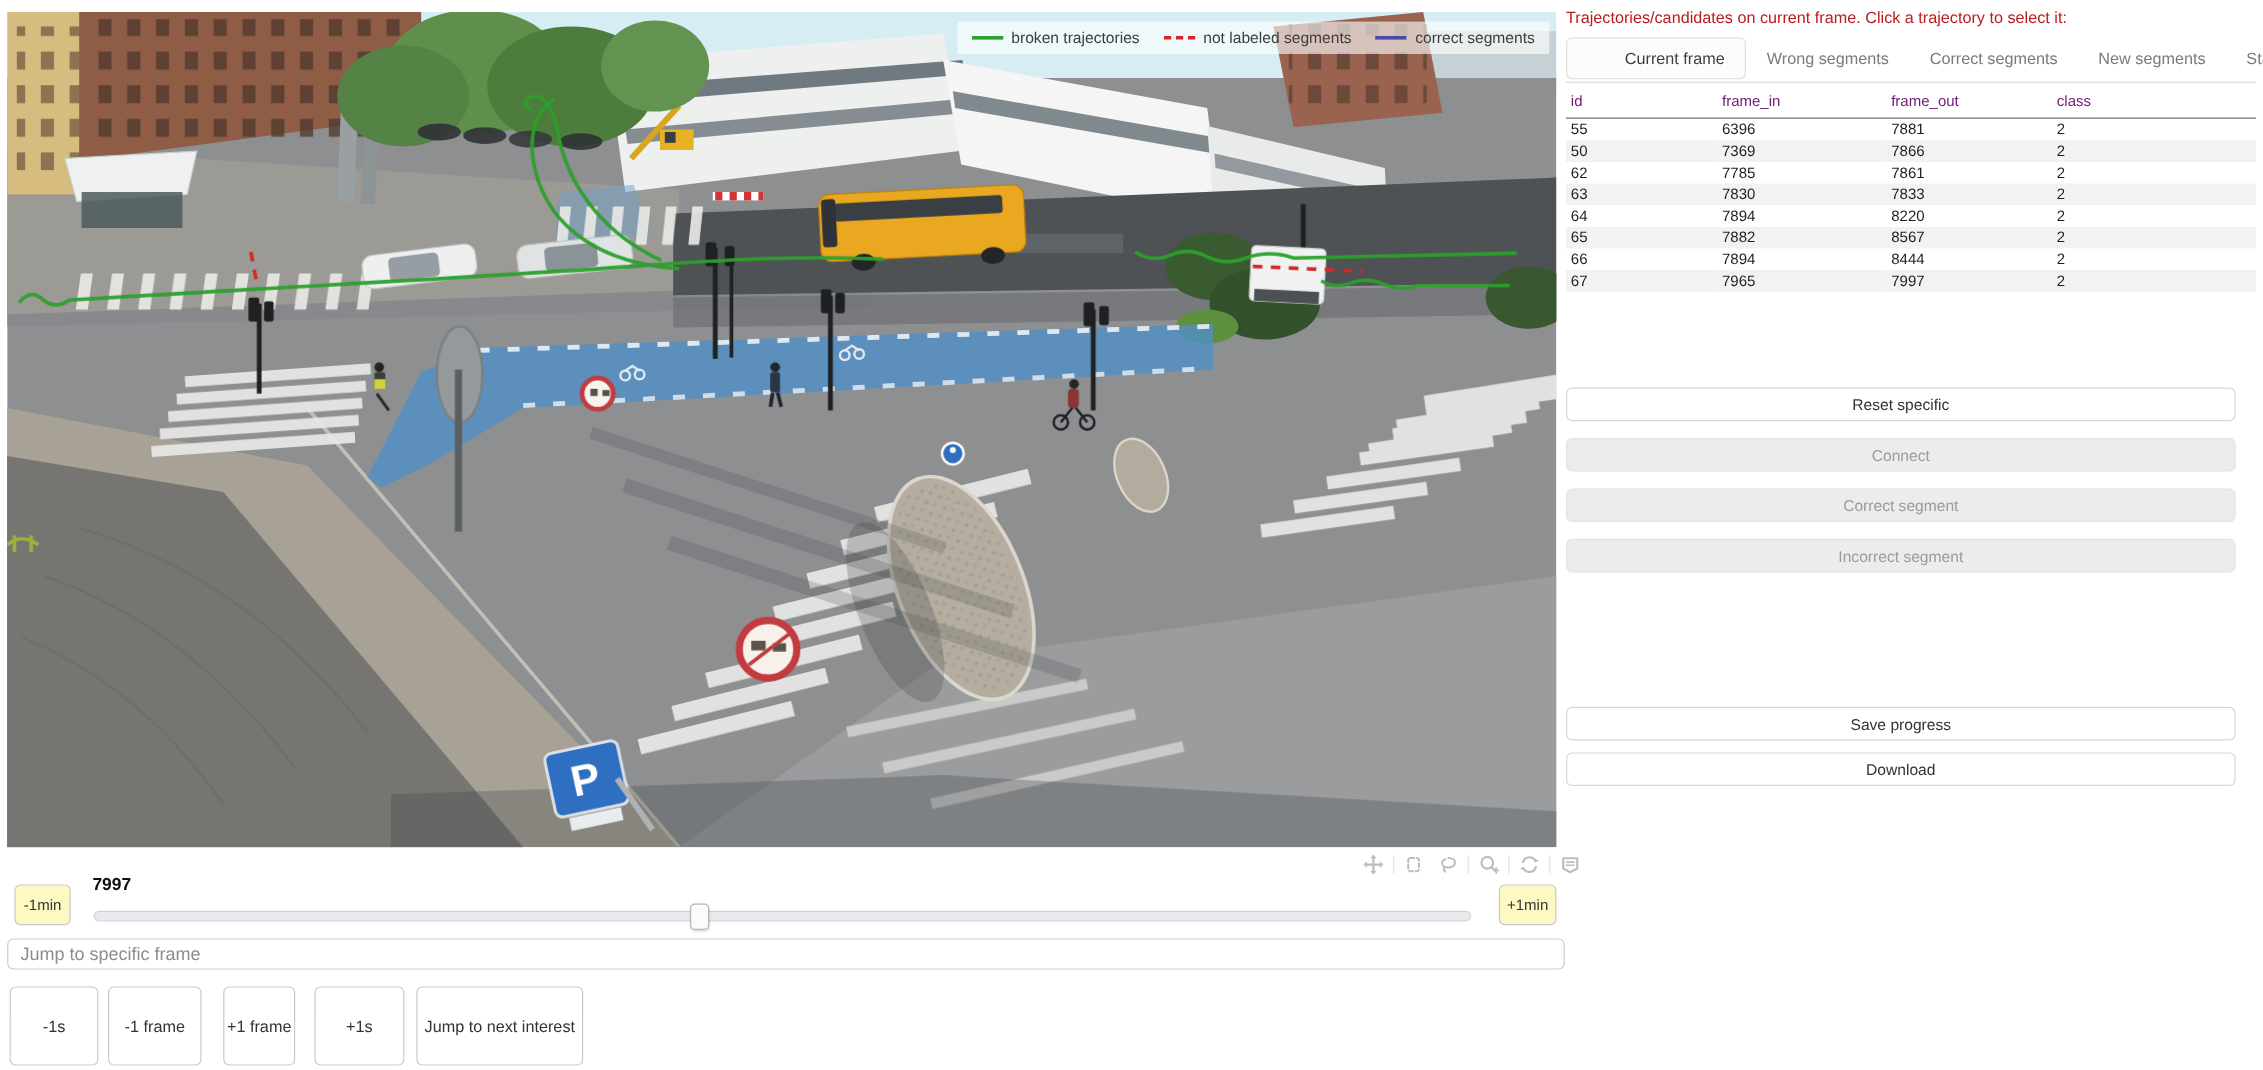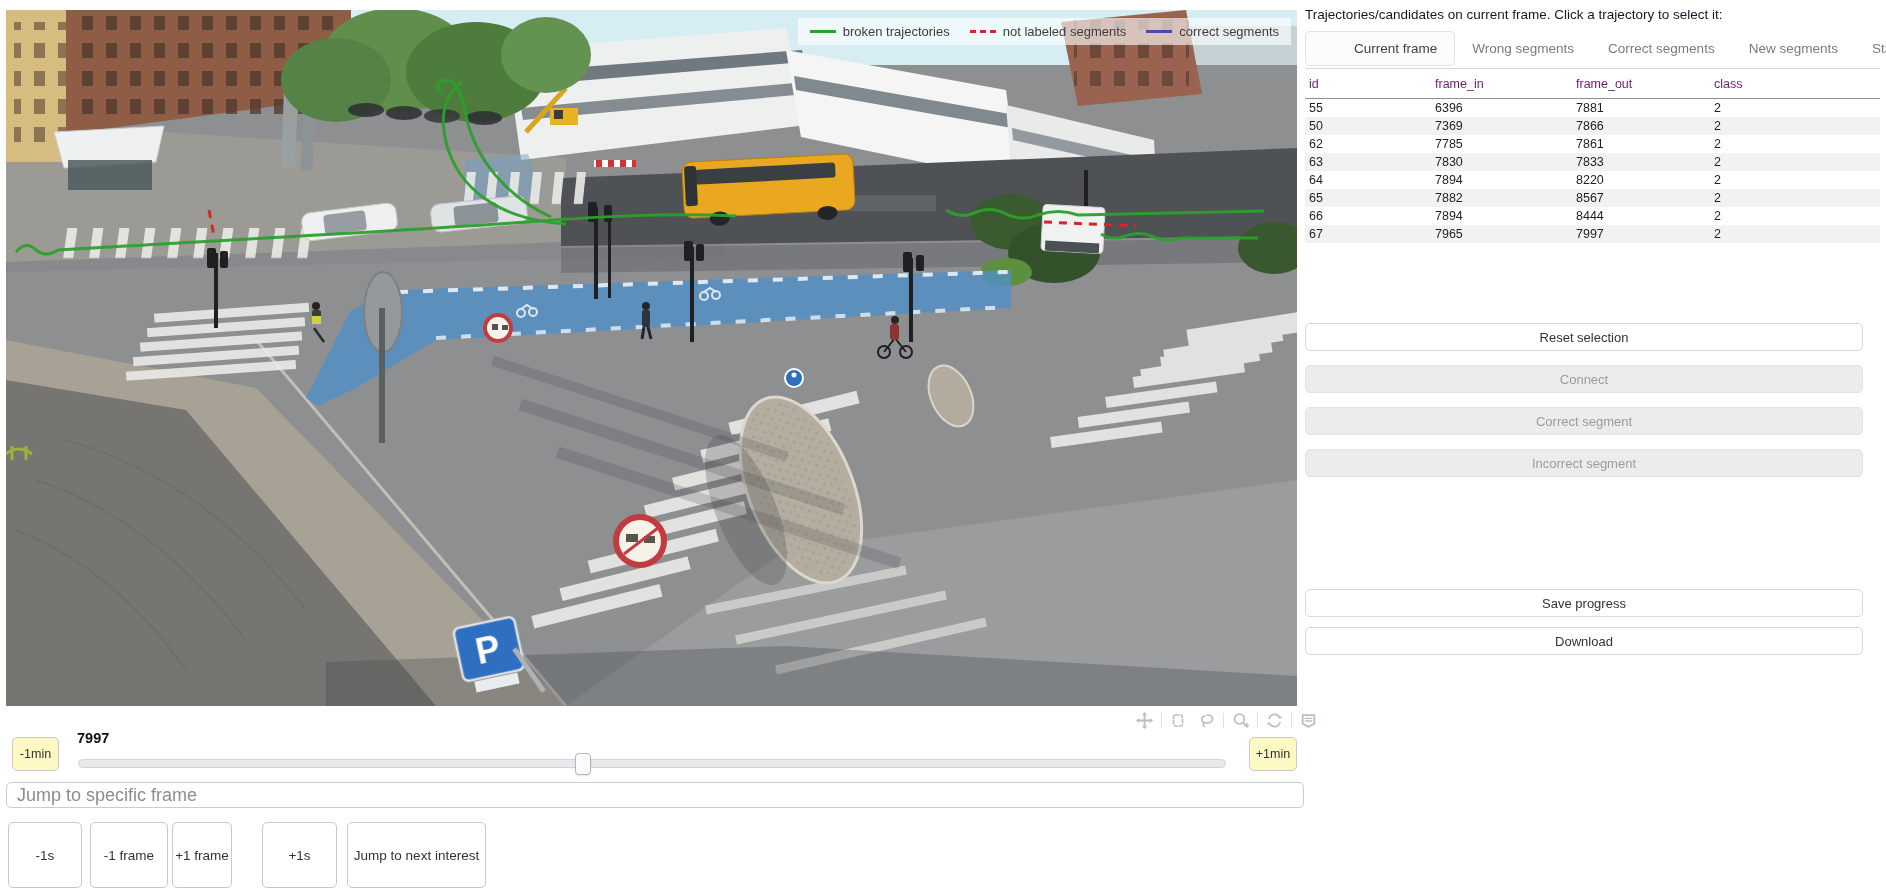--- a/index.html
+++ b/index.html
@@ -16,21 +16,21 @@
   .lg-sw.dashed{border-top-style:dashed;}
 
   
   .modebar{position:absolute;left:1132px;top:708px;display:flex;align-items:center;gap:3px;height:24px;}
   .mb-btn{width:25px;height:22px;display:flex;align-items:center;justify-content:center;cursor:pointer;}
   .mb-sep{width:1px;height:15px;background:#dde1e4;margin:0 1px;}
   .mb-btn svg{stroke:#b7bec4;fill:none;stroke-width:1.7;stroke-linecap:round;stroke-linejoin:round;}
   .mb-btn svg .fl{fill:#b7bec4;stroke:none;}
 
   
-  .p-title{position:absolute;left:1305px;top:7px;font-size:13.5px;color:#0f172a;}
+  .p-title{position:absolute;left:1305px;top:7px;font-size:13.5px;color:#b91c1c;}
   .tabs{position:absolute;left:1305px;top:31px;display:flex;align-items:center;font-size:13.5px;color:#7a7a7a;}
   .tab{padding:9px 17px;cursor:pointer;white-space:nowrap;}
   .tab.active{background:#fcfcfc;border:1px solid #e2e2e2;border-radius:5px;color:#3f3f3f;padding-left:48px;}
 
   table.tbl{position:absolute;left:1305px;top:68px;width:575px;border-collapse:collapse;
             font-size:12.5px;color:#1f1f1f;table-layout:fixed;}
   .tbl th{text-align:left;font-weight:400;color:#701a75;padding:8px 4px 7px 4px;
           border-top:1px solid #d9d9d9;border-bottom:1px solid #8f8f8f;}
   .tbl td{padding:2px 4px;}
   .tbl tbody tr{cursor:pointer;}
@@ -45,21 +45,21 @@
   .sm-btn{position:absolute;box-sizing:border-box;background:#fef9c3;border:1px solid #c9c9c9;
           border-radius:5px;font-size:12.5px;color:#333;display:flex;align-items:center;
           justify-content:center;cursor:pointer;}
   .frame-label{position:absolute;left:77px;top:730px;font-size:14.5px;font-weight:bold;color:#101010;}
   .slider{position:absolute;left:78px;top:752px;width:1146px;height:22px;cursor:pointer;}
   .slider .track{position:absolute;left:0;top:7px;width:100%;height:7px;background:#e9e9ed;
                  border:1px solid #d2d2d7;border-radius:5px;}
   .slider .handle{position:absolute;top:1px;width:14px;height:20px;margin-left:-7px;background:#fbfbfc;
                   border:1px solid #b6b6bd;border-radius:4px;box-shadow:0 1px 2px rgba(0,0,0,.12);cursor:grab;}
   .jump-input{position:absolute;left:6px;top:782px;width:1298px;height:26px;box-sizing:border-box;
-              border:1px solid #cccccc;border-radius:5px;padding:0 10px;font-size:18px;color:#333;
+              border:1px solid #cccccc;border-radius:5px;padding:0 10px;font-size:15px;color:#333;
               font-family:"Liberation Sans",sans-serif;outline:none;}
   .jump-input::placeholder{color:#8d8d8d;}
   .big-btn{position:absolute;top:822px;height:66px;box-sizing:border-box;background:#fff;
            border:1px solid #c9c9c9;border-radius:5px;font-size:13.5px;color:#333;
            display:flex;align-items:center;justify-content:center;cursor:pointer;}
 </style>
 </head>
 <body>
 
 <div class="plot">
@@ -458,34 +458,34 @@
       </tr>
     <tr>
         <td>67</td>
         <td>7965</td>
         <td>7997</td>
         <td>2</td>
       </tr>
   </tbody>
 </table>
 
-<div class="act-btn" style="top:323px">Reset selection</div>
+<div class="act-btn" style="top:323px">Reset specific</div>
 <div class="act-btn disabled" style="top:365px">Connect</div>
 <div class="act-btn disabled" style="top:407px">Correct segment</div>
 <div class="act-btn disabled" style="top:449px">Incorrect segment</div>
 <div class="act-btn" style="top:589px">Save progress</div>
 <div class="act-btn" style="top:627px">Download</div>
 
 <div class="sm-btn" style="left:12px;top:737px;width:47px;height:34px">-1min</div>
 <div class="frame-label">7997</div>
 <div class="slider">
   <div class="track"></div>
   <div class="handle" style="left: 44%;"></div>
 </div>
 <div class="sm-btn" style="left:1249px;top:737px;width:48px;height:34px">+1min</div>
 
 <input class="jump-input" placeholder="Jump to specific frame" style="">
 
 <div class="big-btn" style="left:8px;width:74px">-1s</div>
 <div class="big-btn" style="left:90px;width:78px">-1 frame</div>
-<div class="big-btn" style="left:172px;width:60px">+1 frame</div>
+<div class="big-btn" style="left:186px;width:60px">+1 frame</div>
 <div class="big-btn" style="left:262px;width:75px">+1s</div>
 <div class="big-btn" style="left:347px;width:139px">Jump to next interest</div>
 
 </body></html>

